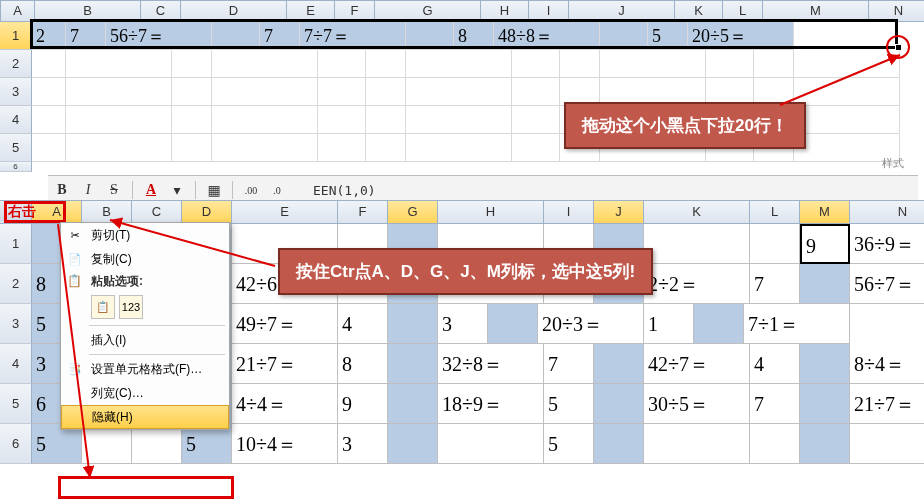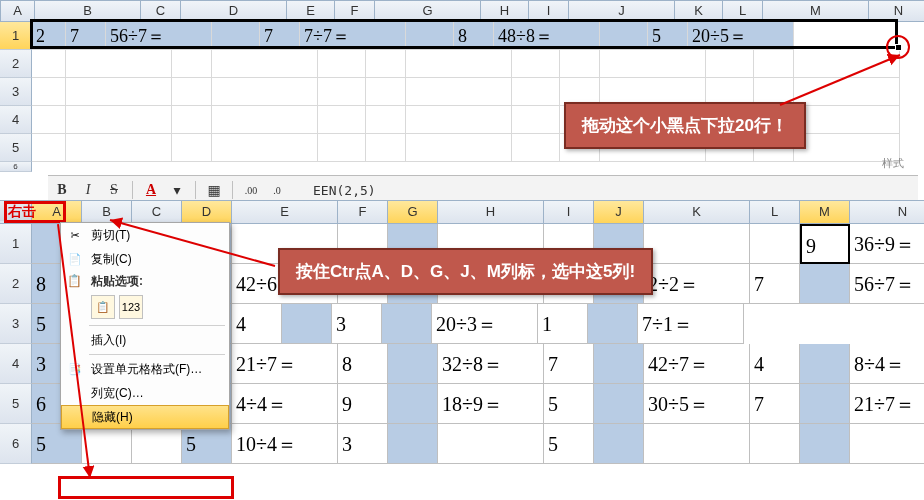--- a/index.html
+++ b/index.html
@@ -183,21 +183,21 @@
   <span class="tbtn" style="font-style:italic">I</span>
   <span class="tbtn" style="text-decoration:line-through">S</span>
   <span class="tsep"></span>
   <span class="tbtn" style="color:#c00;text-decoration:underline;font-weight:bold">A</span>
   <span class="tbtn">▾</span>
   <span class="tsep"></span>
   <span class="tbtn">▦</span>
   <span class="tsep"></span>
   <span class="tbtn" style="font-size:10px">.00</span>
   <span class="tbtn" style="font-size:10px">.0</span>
-  <span class="formula-area">EEN(2,5)</span>
+  <span class="formula-area">EEN(1,0)</span>
 </div>
 
 <div class="sheet sheet2" id="botsheet">
   <div class="col-headers">
     <div class="corner"></div>
   <div class="ch sel" style="width: 50px;">A</div>
       <div class="ch" style="width: 50px;">B</div>
       <div class="ch" style="width: 50px;">C</div>
       <div class="ch sel" style="width: 50px;">D</div>
       <div class="ch" style="width: 106px;">E</div>
@@ -245,20 +245,21 @@
         <div class="cell" style="width: 50px;">7</div>
         <div class="cell selcol" style="width: 50px;"></div>
         <div class="cell" style="width: 106px;">56÷7＝</div>
       </div>
       <div class="row">
         <div class="rh">3</div>
         <div class="cell selcol" style="width: 50px;">5</div>
         <div class="cell" style="width: 50px;"></div>
         <div class="cell" style="width: 50px;"></div>
         <div class="cell selcol" style="width: 50px;">7</div>
+        <div class="cell" style="width: 106px;">49÷7＝</div>
         <div class="cell" style="width: 50px;">4</div>
         <div class="cell selcol" style="width: 50px;"></div>
         <div class="cell" style="width: 50px;">3</div>
         <div class="cell selcol" style="width: 50px;"></div>
         <div class="cell" style="width: 106px;">20÷3＝</div>
         <div class="cell" style="width: 50px;">1</div>
         <div class="cell selcol" style="width: 50px;"></div>
         <div class="cell" style="width: 106px;">7÷1＝</div>
       </div>
       <div class="row">

